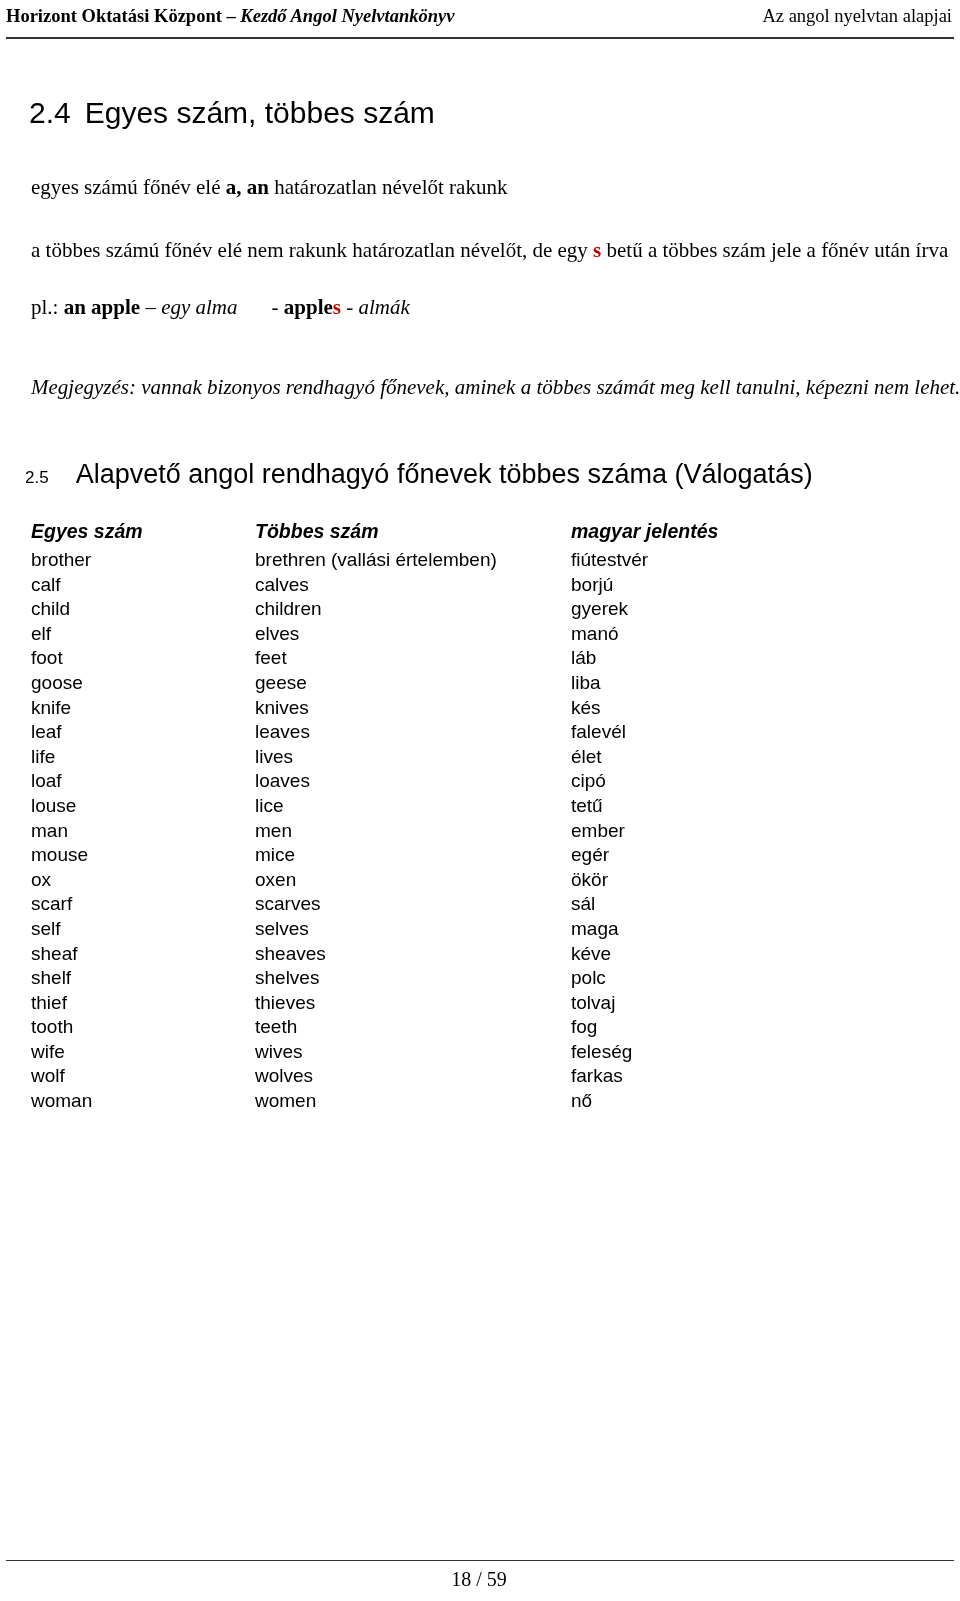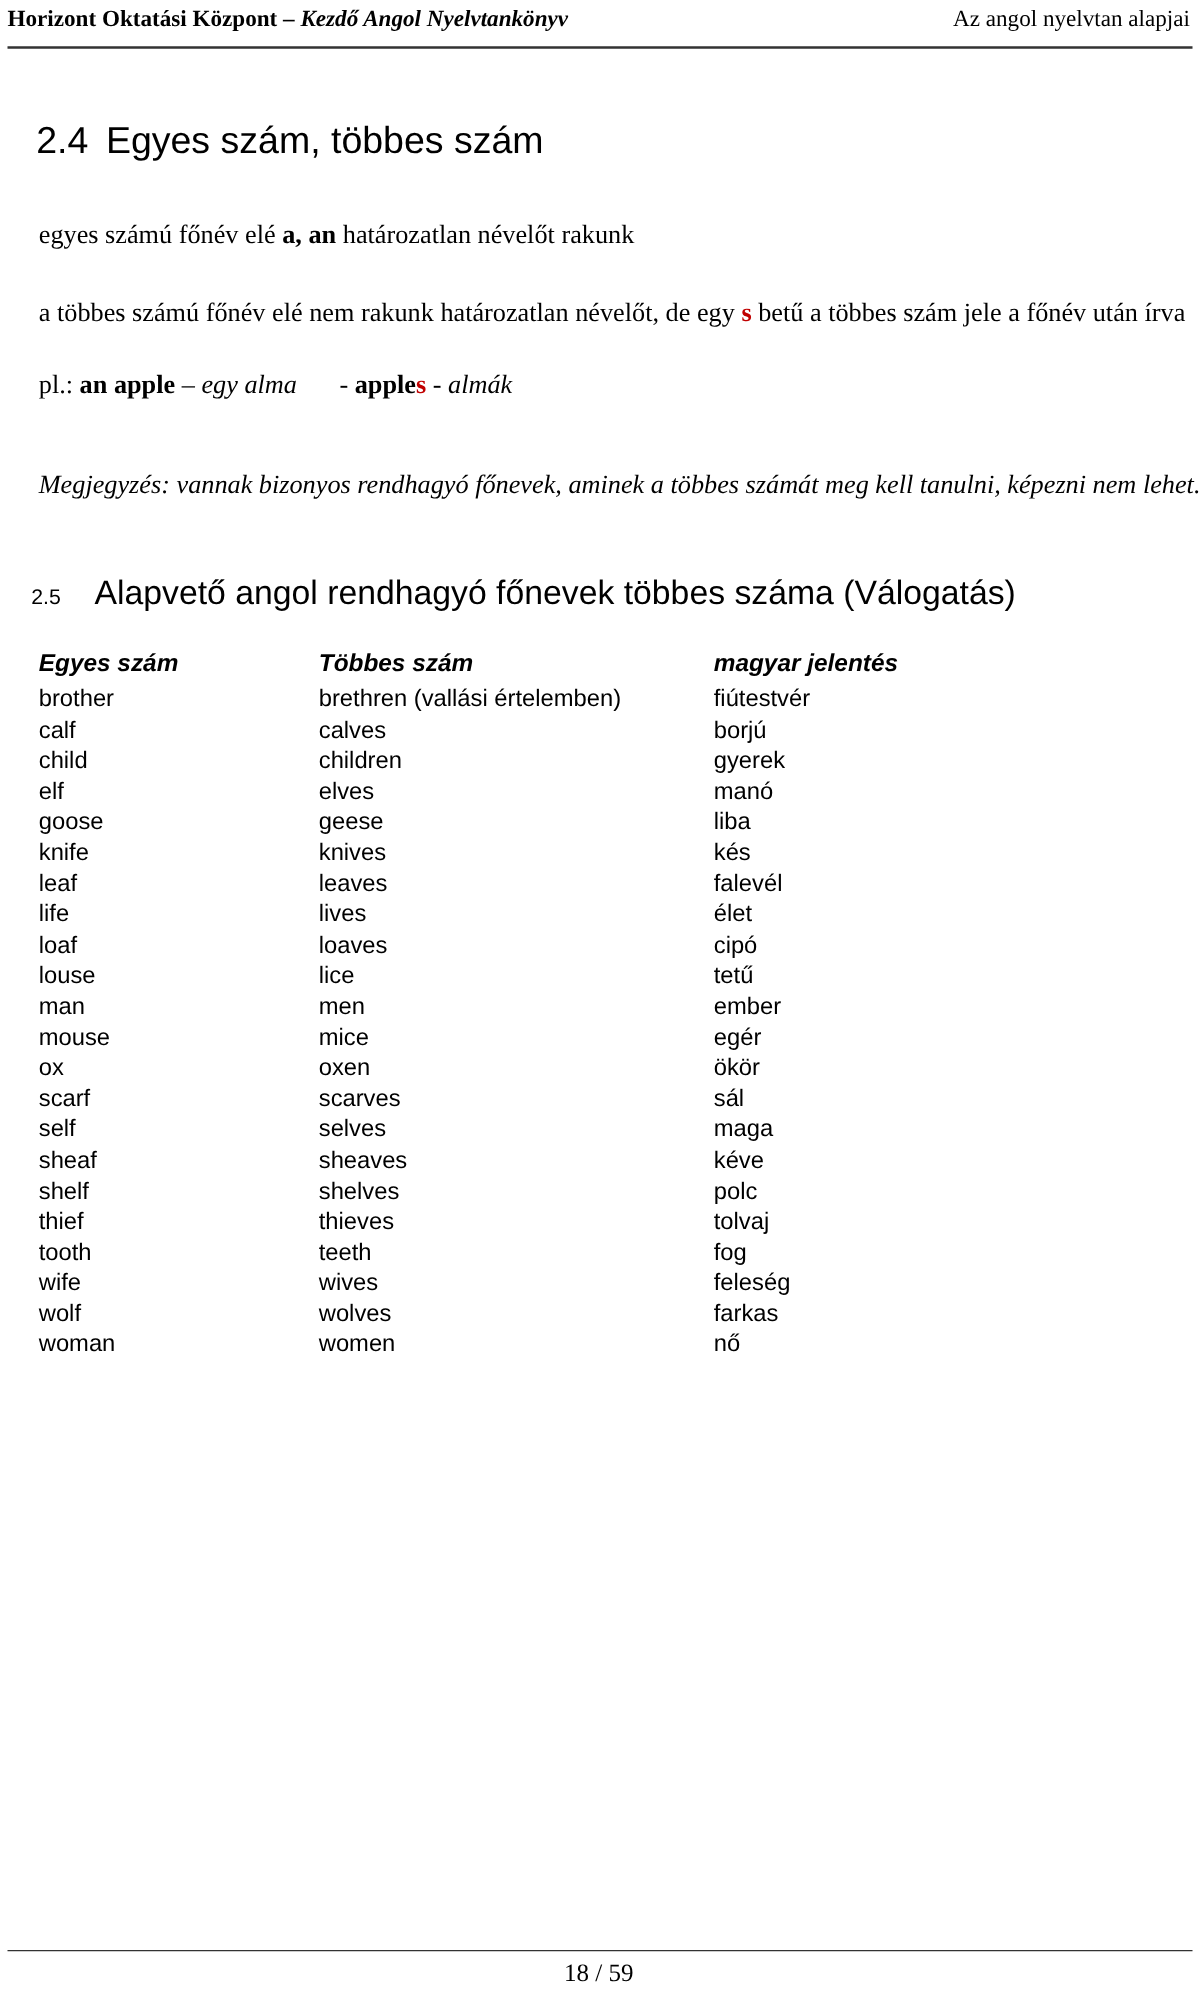--- a/index.html
+++ b/index.html
@@ -233,20 +233,25 @@
           <td>child</td>
           <td>children</td>
           <td>gyerek</td>
         </tr>
       <tr>
           <td>elf</td>
           <td>elves</td>
           <td>manó</td>
         </tr>
       <tr>
+          <td>foot</td>
+          <td>feet</td>
+          <td>láb</td>
+        </tr>
+      <tr>
           <td>goose</td>
           <td>geese</td>
           <td>liba</td>
         </tr>
       <tr>
           <td>knife</td>
           <td>knives</td>
           <td>kés</td>
         </tr>
       <tr>

